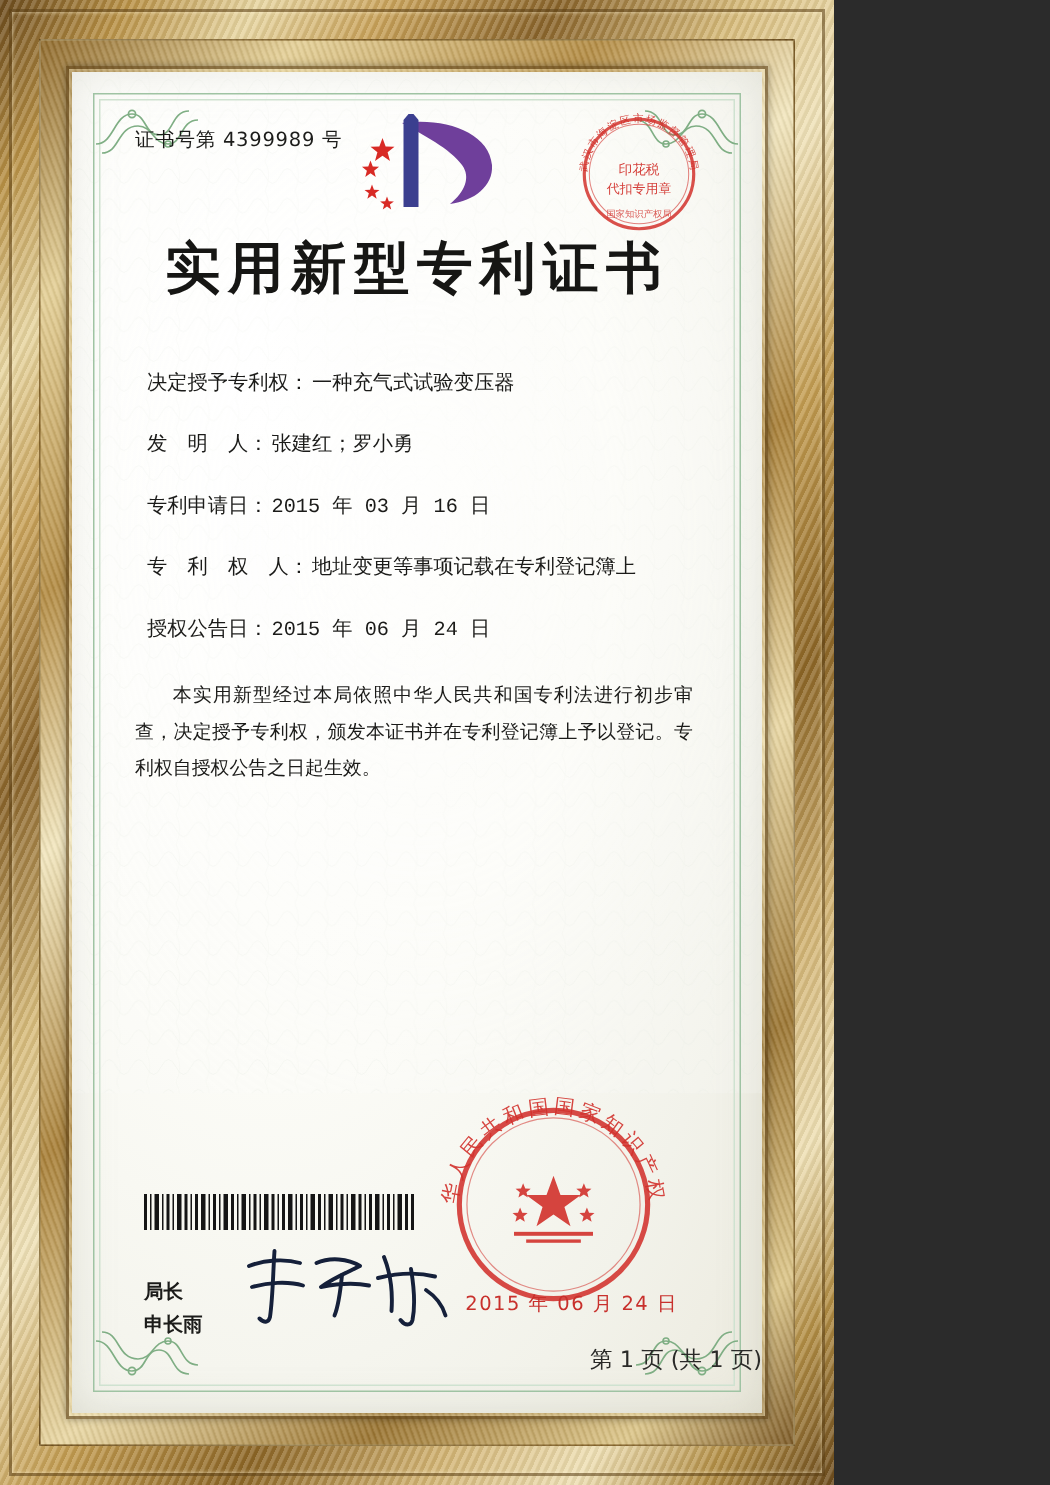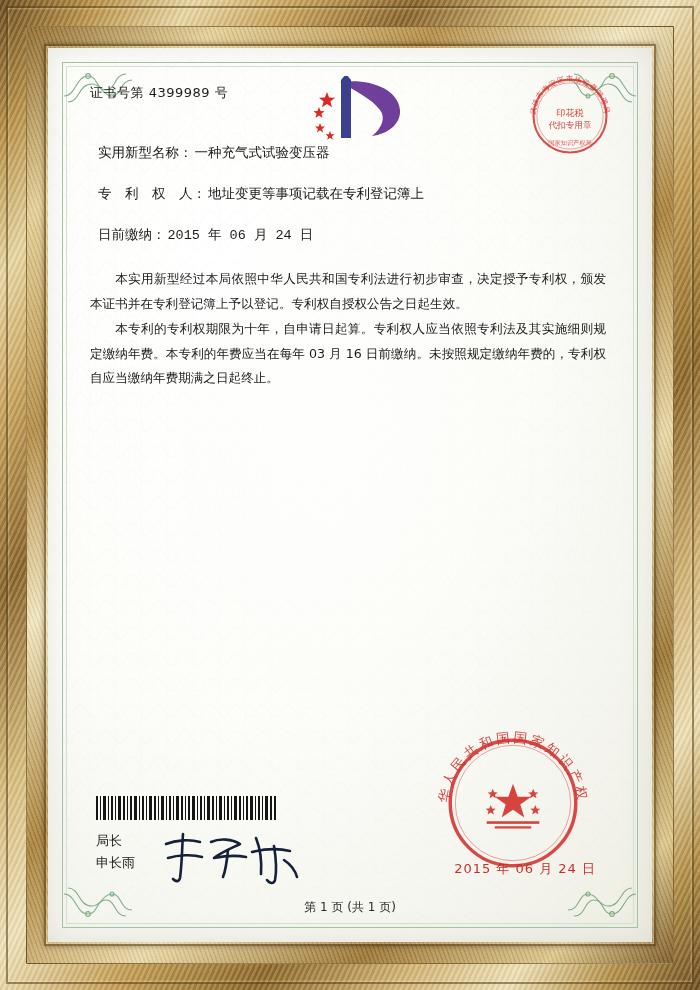--- a/index.html
+++ b/index.html
@@ -10,21 +10,21 @@
   body {
     width: 700px;
     height: 990px;
     overflow: hidden;
     font-family: "DejaVu Sans", "Liberation Sans", sans-serif;
   }
 
   
   .certificate {
     position: relative;
-    width: 700px;
+    width: 556px;
     height: 990px;
     box-sizing: border-box;
     background:
       repeating-linear-gradient(115deg,
         rgba(255,255,255,0.16) 0px,
         rgba(255,255,255,0.16) 2px,
         rgba(0,0,0,0.05) 3px,
         rgba(0,0,0,0.05) 5px),
       linear-gradient(125deg,
         #6b4a1c 0%, #b99145 7%, #e8d6a1 14%, #c9a259 21%,
@@ -187,24 +187,25 @@
     left: 48px;
     bottom: 122px;
     height: 24px;
     display: flex;
     align-items: flex-end;
   }
 
   .signature-block {
     position: absolute;
     left: 48px;
-    bottom: 68px;
+    bottom: 47px;
     font-size: 13px;
     line-height: 1.7;
     color: #1b1b19;
+    font-weight: bold;
   }
   .hand-sign {
     position: absolute;
     left: 108px;
     bottom: 56px;
     width: 150px;
     height: 56px;
   }
 
   .stamp-bottom {
@@ -221,22 +222,22 @@
     font-size: 13px;
     color: #c8302c;
     letter-spacing: 1px;
     white-space: nowrap;
   }
 
   .page-footer {
     position: absolute;
     left: 0; right: 0;
     bottom: 26px;
-    text-align: center;
-    font-size: 12px;
+    text-align: right;
+    font-size: 15px;
     color: #2a2a28;
   }
 </style>
 </head>
 <body>
 
 <div class="certificate">
 
   <div class="frame-bevel-outer"></div>
   <div class="frame-inner-band"></div>
@@ -322,39 +323,47 @@
         <circle cx="50" cy="50" r="38" fill="none" stroke="#d2312c" stroke-width="2.2" opacity="0.85"></circle>
         <circle cx="50" cy="50" r="34.5" fill="none" stroke="#d2312c" stroke-width="0.7" opacity="0.6"></circle>
         <text font-size="7.3" fill="#d2312c" opacity="0.9" letter-spacing="1.2" font-family="'DejaVu Sans', sans-serif">
           <textPath href="#arcTop" startOffset="50%" text-anchor="middle">武汉市海淀区市场监督管理局</textPath>
         </text>
         <text x="50" y="50" text-anchor="middle" font-size="9.5" fill="#d2312c" opacity="0.92" font-family="'DejaVu Sans', sans-serif">印花税</text>
         <text x="50" y="63" text-anchor="middle" font-size="9" fill="#d2312c" opacity="0.92" font-family="'DejaVu Sans', sans-serif">代扣专用章</text>
         <text x="50" y="80" text-anchor="middle" font-size="6.5" fill="#d2312c" opacity="0.8" font-family="'DejaVu Sans', sans-serif">国家知识产权局</text>
       </svg>
 
+      <div class="title">实用新型专利证书</div>
 
       <div class="fields">
         <div class="field">
-          <span class="field-label">实用新型名称：</span>
+          <span class="field-label">决定授予专利权：</span>
           <span class="field-value">一种充气式试验变压器</span>
+        </div>
+        <div class="field">
+          <span class="field-label">发　明　人：</span>
+          <span class="field-value">张建红；罗小勇</span>
+        </div>
+        <div class="field">
+          <span class="field-label">专利申请日：</span>
+          <span class="field-value">2015 年 03 月 16 日</span>
         </div>
         <div class="field">
           <span class="field-label">专　利　权　人：</span>
           <span class="field-value">地址变更等事项记载在专利登记簿上</span>
         </div>
         <div class="field">
-          <span class="field-label">日前缴纳：</span>
+          <span class="field-label">授权公告日：</span>
           <span class="field-value">2015 年 06 月 24 日</span>
         </div>
       </div>
 
       <div class="body-text">
         <p>本实用新型经过本局依照中华人民共和国专利法进行初步审查，决定授予专利权，颁发本证书并在专利登记簿上予以登记。专利权自授权公告之日起生效。</p>
-        <p>本专利的专利权期限为十年，自申请日起算。专利权人应当依照专利法及其实施细则规定缴纳年费。本专利的年费应当在每年 03 月 16 日前缴纳。未按照规定缴纳年费的，专利权自应当缴纳年费期满之日起终止。</p>
       </div>
 
       <svg class="barcode" width="180" height="24" viewBox="0 0 180 24">
         <g fill="#151515">
           <rect x="0" y="0" width="2" height="24"></rect>
             <rect x="4" y="0" width="1" height="24"></rect>
           <rect x="7" y="0" width="3" height="24"></rect>
             <rect x="12" y="0" width="1" height="24"></rect>
           <rect x="15" y="0" width="2" height="24"></rect>
             <rect x="19" y="0" width="1" height="24"></rect>

